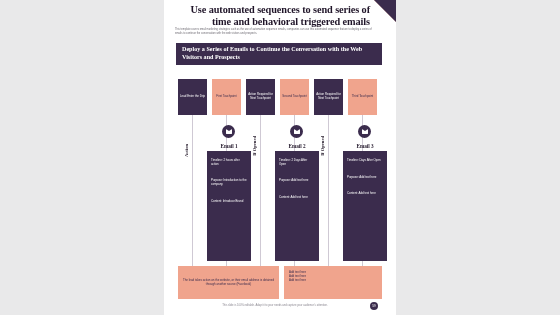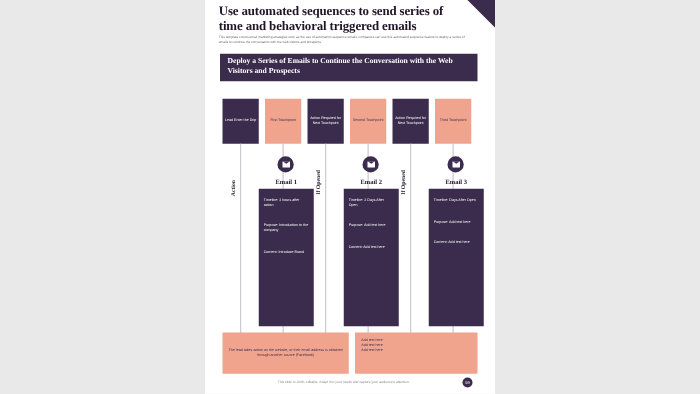--- a/index.html
+++ b/index.html
@@ -22,21 +22,21 @@
   .fold-pink{
     position:absolute;right:0;top:0;width:0;height:0;
     border-right:22px solid #f0a48d;
     border-bottom:22px solid transparent;
   }
   
   .heading{
     position:absolute;left:11px;top:4px;width:195px;
     font-family:"Liberation Serif", serif;
     font-size:10.3px;line-height:11.6px;font-weight:bold;
-    color:#201529;letter-spacing:-0.1px;
+    color:#201529;letter-spacing:-0.1px;text-align:right;
   }
   .subtitle{
     position:absolute;left:11px;top:28px;width:200px;
     font-size:2.6px;line-height:3.6px;color:#6d6a72;
   }
   
   .banner{
     position:absolute;left:12px;top:43px;width:206px;height:22px;
     background:#3b2c4d;
     box-sizing:border-box;padding:3px 6px 0 6px;

